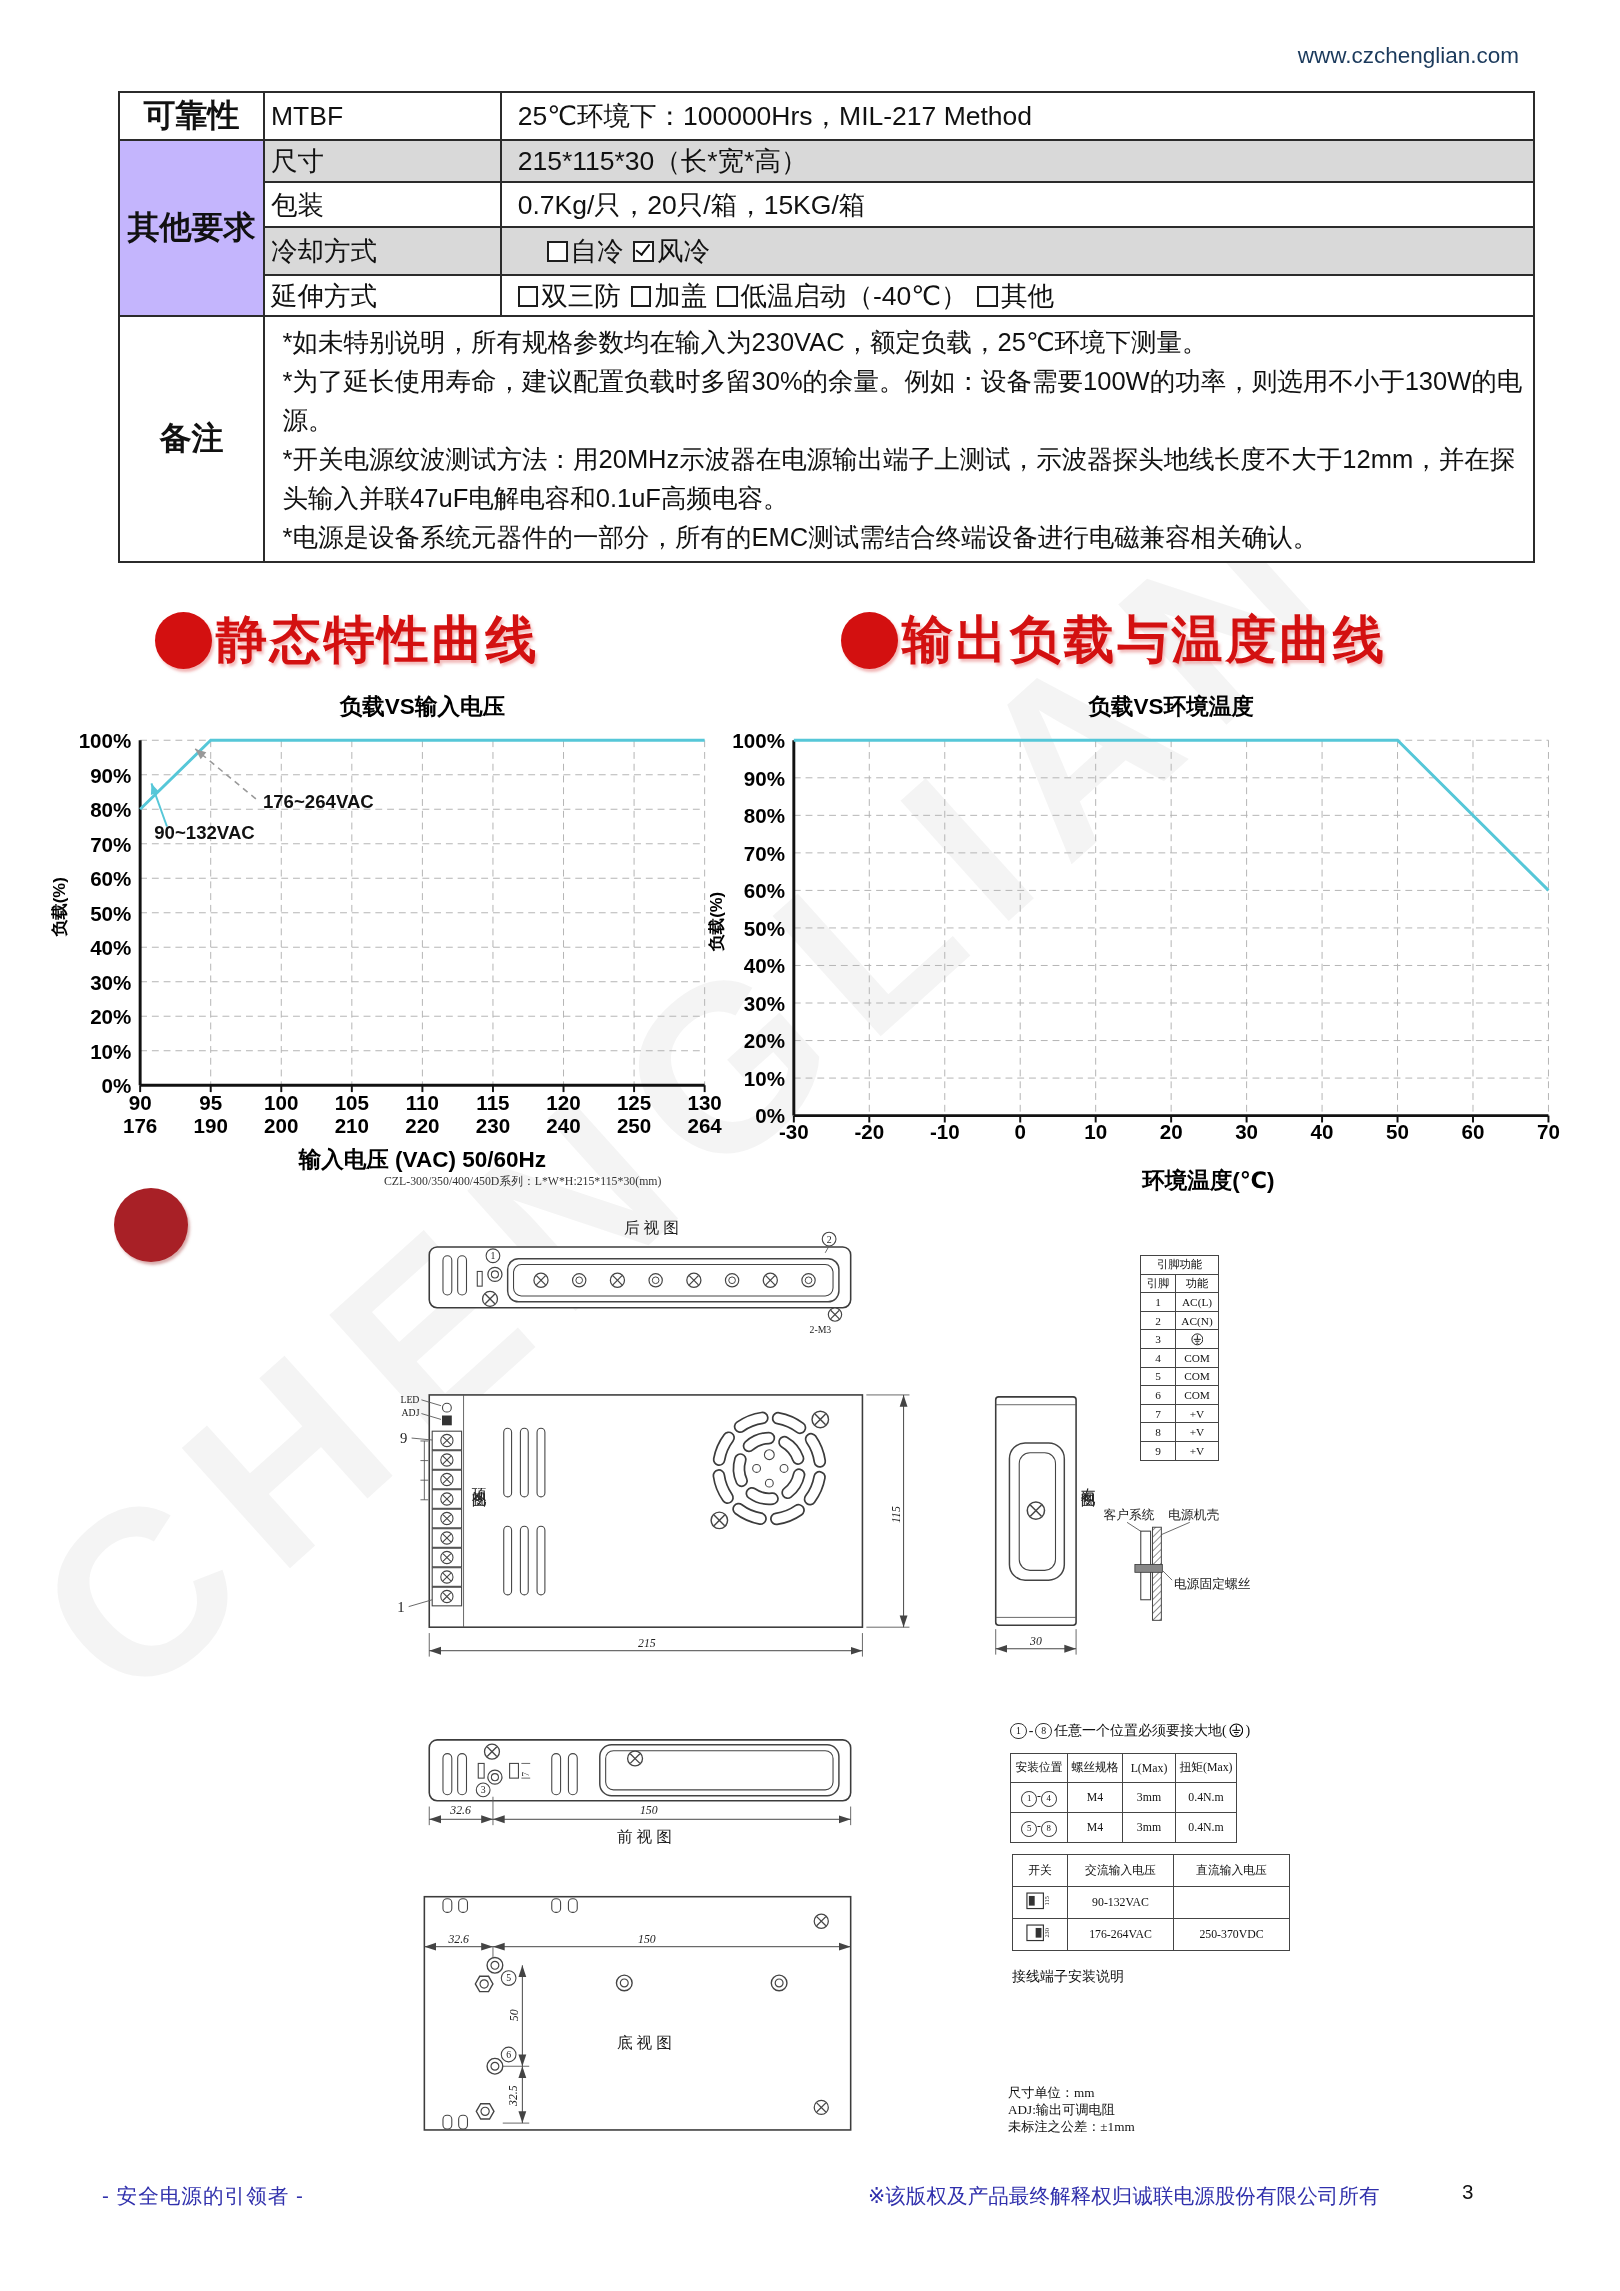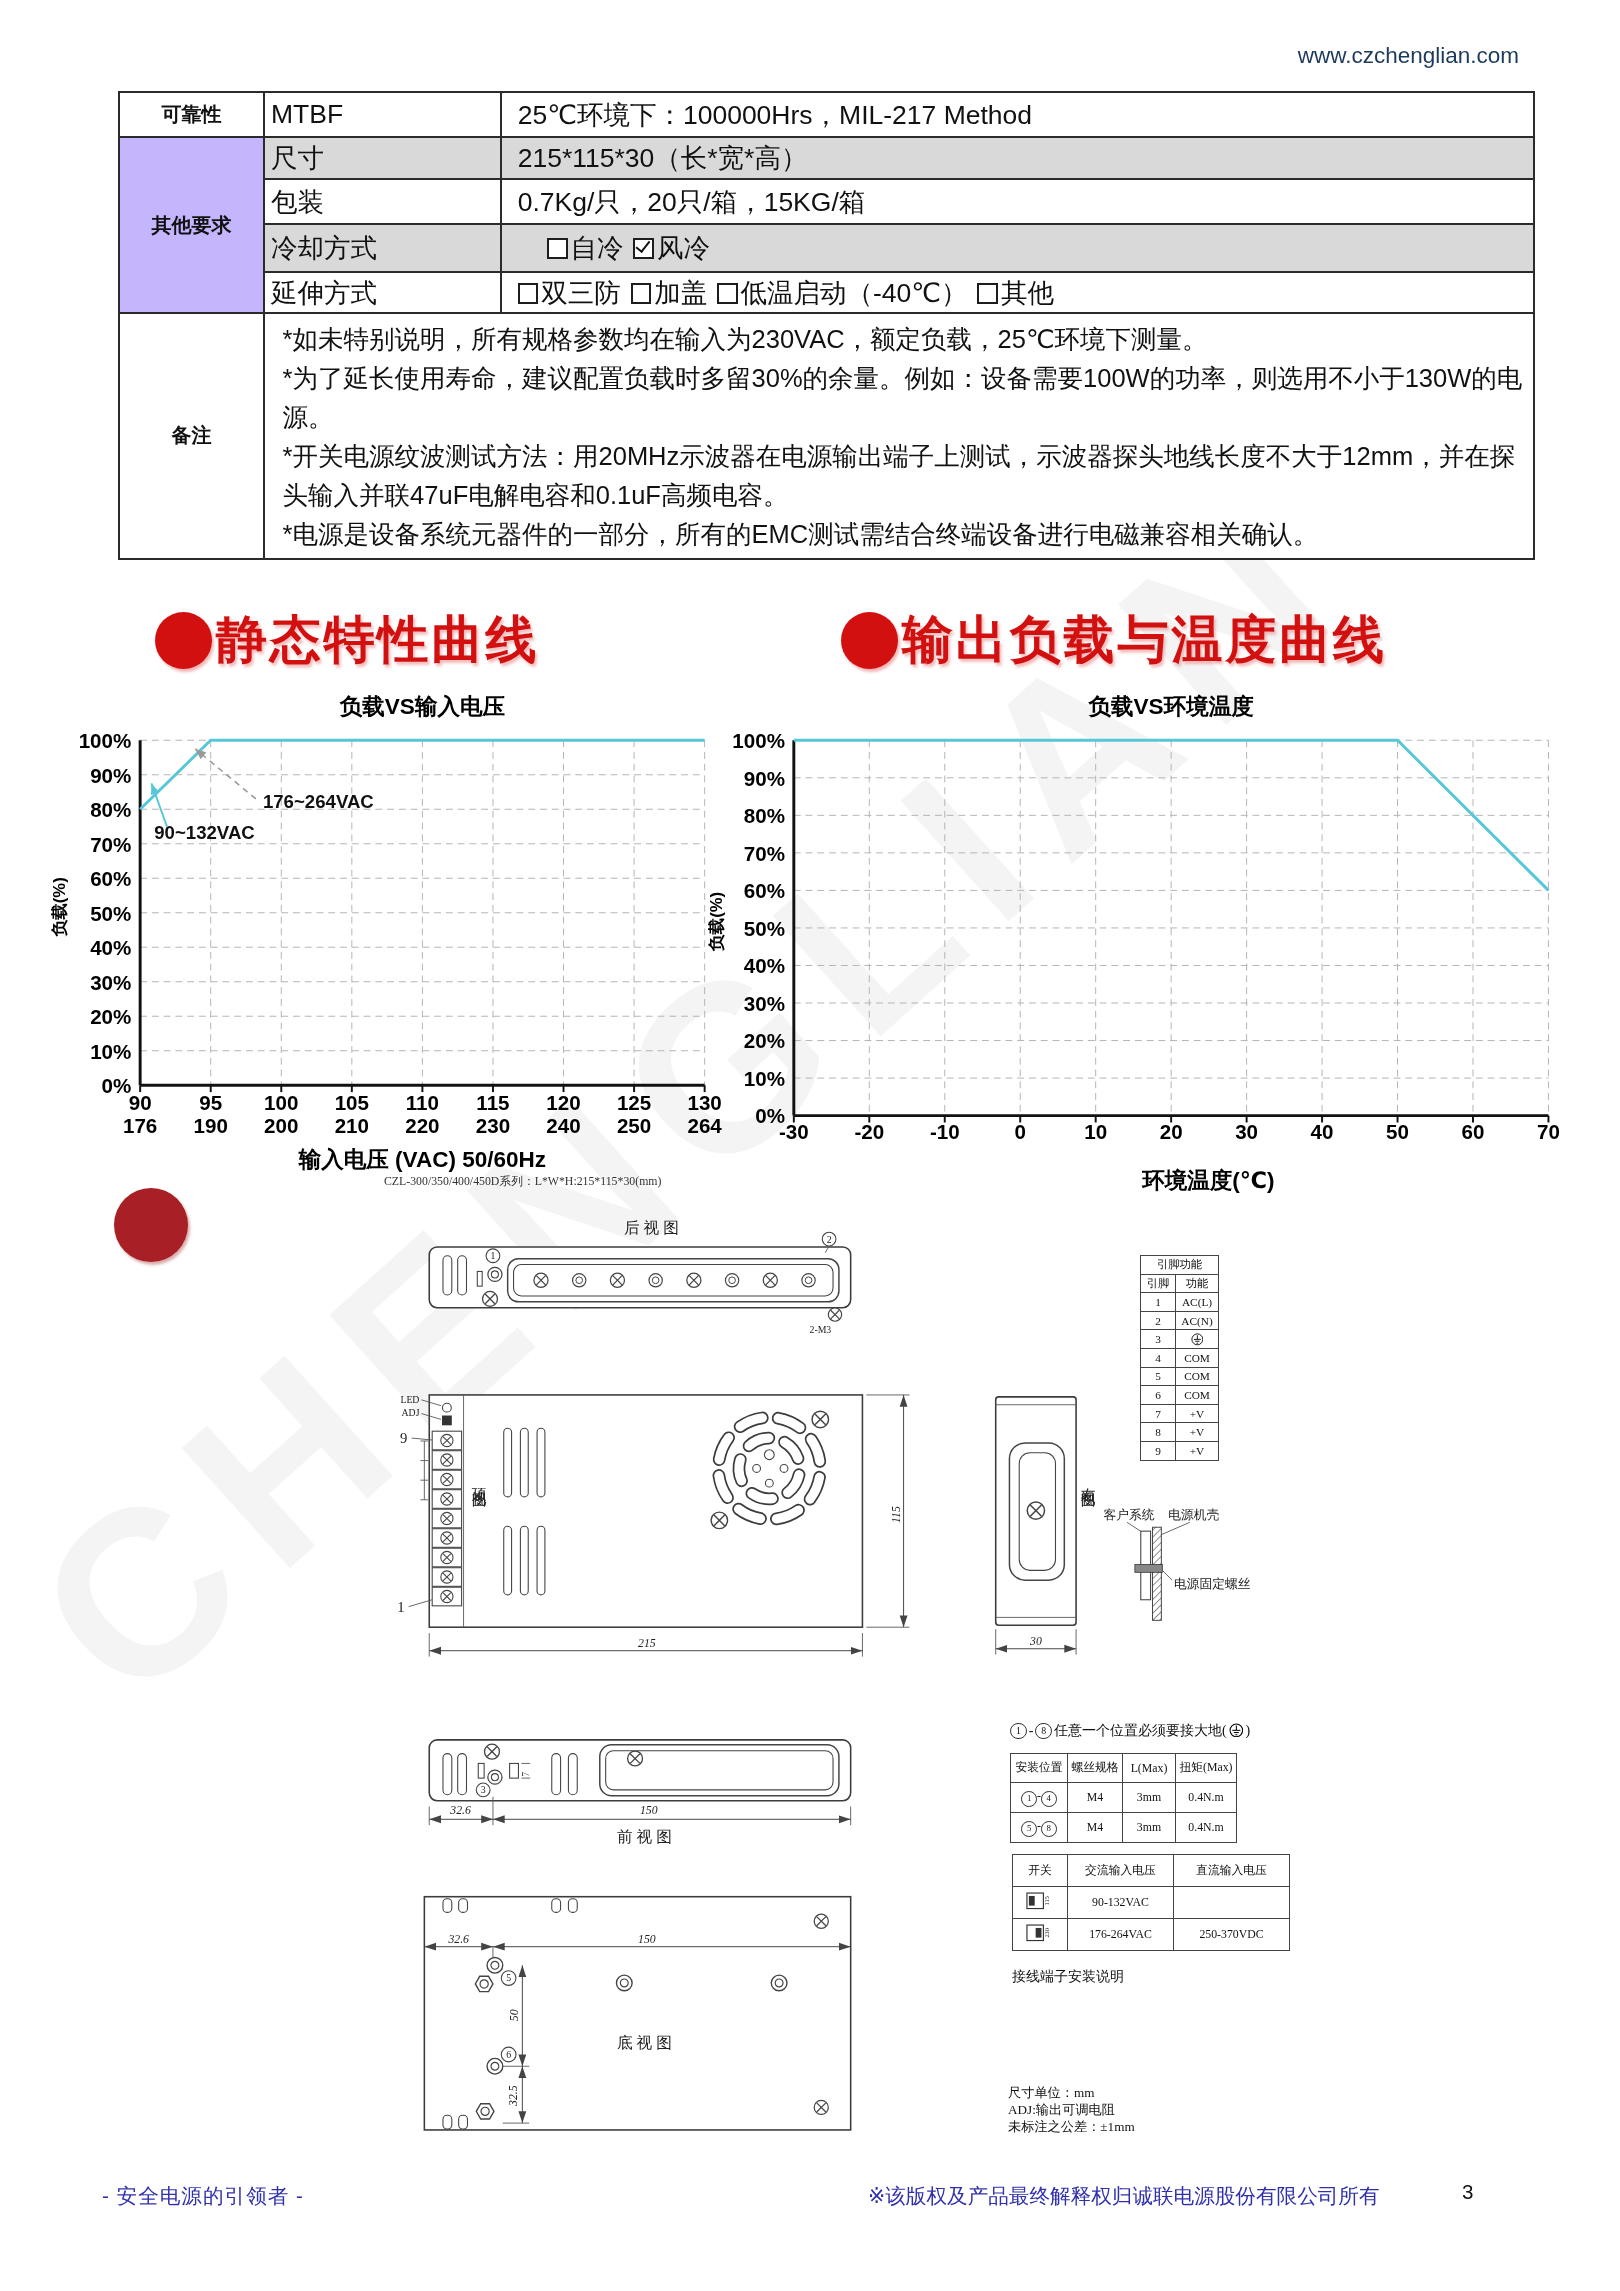--- a/index.html
+++ b/index.html
@@ -7,21 +7,21 @@
         font-family:"Liberation Sans","DejaVu Sans",sans-serif;color:#111;}
   .watermark{position:absolute;left:-137px;top:961px;transform:rotate(-42deg);
     font:700 235px "Liberation Sans","DejaVu Sans",sans-serif;color:rgba(70,70,70,0.06);
     letter-spacing:29px;white-space:nowrap;z-index:0;}
   .url{position:absolute;top:43px;left:1225px;width:294px;text-align:right;
     font-size:22.5px;color:#1b3a5c;z-index:2;}
   
   table.spec{position:absolute;left:118px;top:91px;width:1417px;border-collapse:collapse;
     table-layout:fixed;z-index:2;background:#fff;}
   table.spec td{border:2px solid #2b2b2b;font-size:26.5px;vertical-align:middle;}
-  table.spec .grp{font-weight:bold;font-size:20px;text-align:center;}
+  table.spec .grp{font-weight:bold;font-size:32px;text-align:center;}
   table.spec .lbl{padding-left:6px;}
   table.spec .val{padding-left:15.7px;}
   tr.shade td{background:#d9d9d9;}
   tr.shade .grp{background:#c4b5fd;}
   .cb{display:inline-block;width:16.7px;height:16.7px;border:2px solid #1d1d1d;margin:0 2.9px 0 9.8px;
       vertical-align:-2px;position:relative;background:#fff;}
   .cb.first{margin-left:0;}
   .cb.on::after{content:"";position:absolute;left:3.9px;top:-2px;width:5.9px;height:11.8px;
       border:solid #111;border-width:0 2.9px 2.9px 0;transform:rotate(38deg);}
   #cooling-opts{padding-left:45px;}

